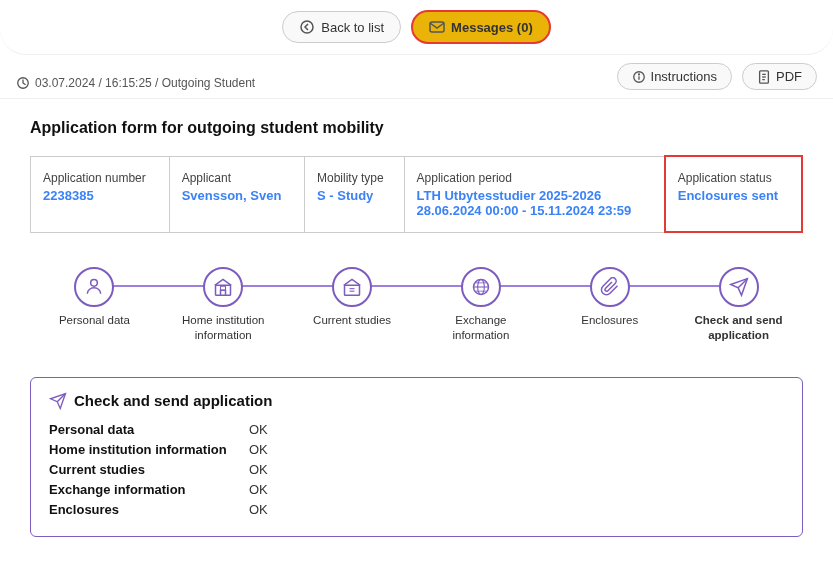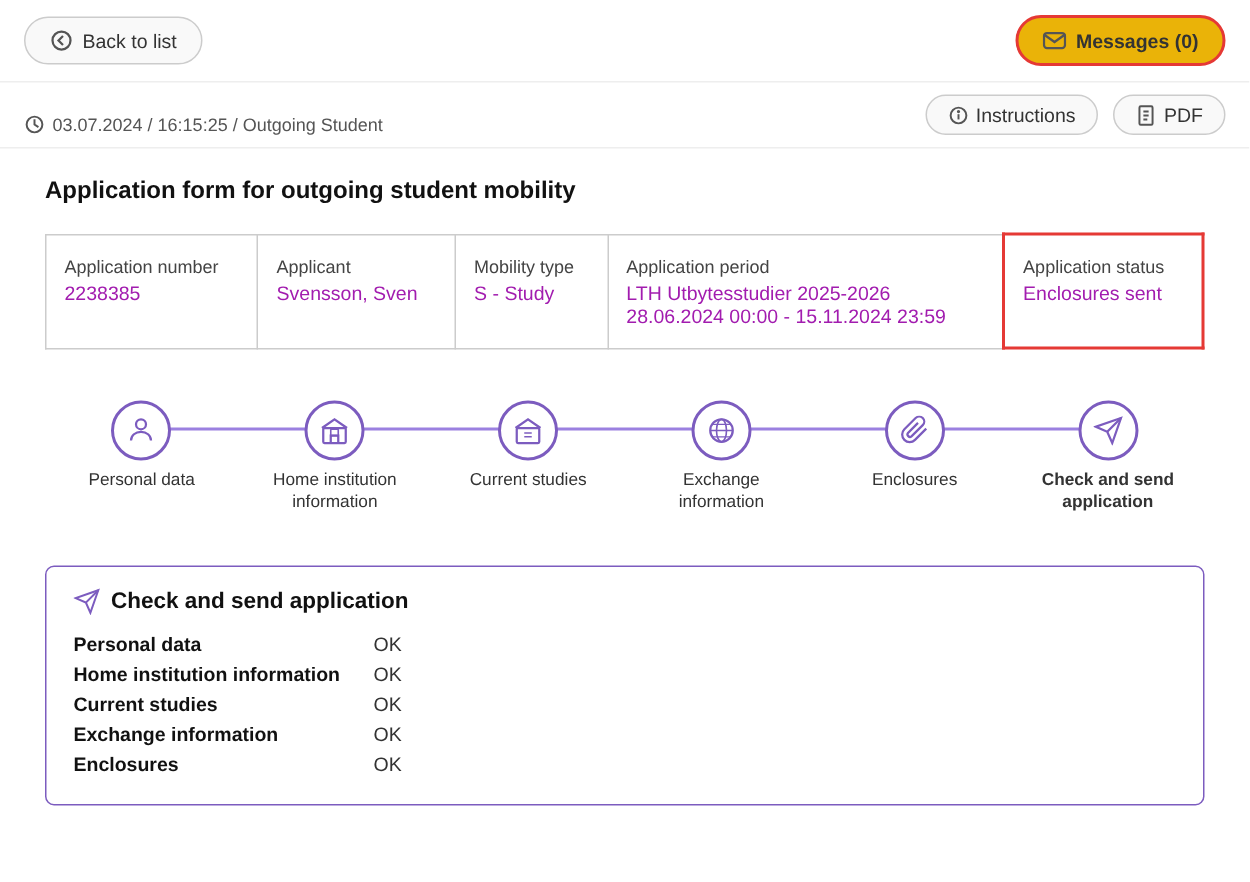--- a/index.html
+++ b/index.html
@@ -8,25 +8,26 @@
       font-size: 13px;
       background: #fff;
       color: #222;
       width: 833px;
       min-height: 588px;
     }
 
     
     .top-nav {
       display: flex;
-      justify-content: space-between;
+      justify-content: center;
       align-items: center;
       padding: 10px 16px;
       gap: 10px;
       border-bottom: 1px solid #eee;
+      border-radius: 26px;
     }
     .nav-btn {
       display: flex;
       align-items: center;
       gap: 6px;
       padding: 7px 16px;
       border: 1px solid #ccc;
       border-radius: 20px;
       background: #f9f9f9;
       cursor: pointer;
@@ -101,21 +102,22 @@
       border: 1px solid #ccc;
       font-size: 12.5px;
     }
     .info-table td .label {
       font-size: 12px;
       color: #444;
       margin-bottom: 3px;
     }
     .info-table td .value {
       font-size: 13px;
-      color: #a21caf;
+      color: #3b82f6;
+      font-weight: bold;
     }
     .info-table td.highlighted-cell {
       border: 2px solid #e53935;
     }
 
     
     .steps-container {
       display: flex;
       align-items: flex-start;
       justify-content: center;

